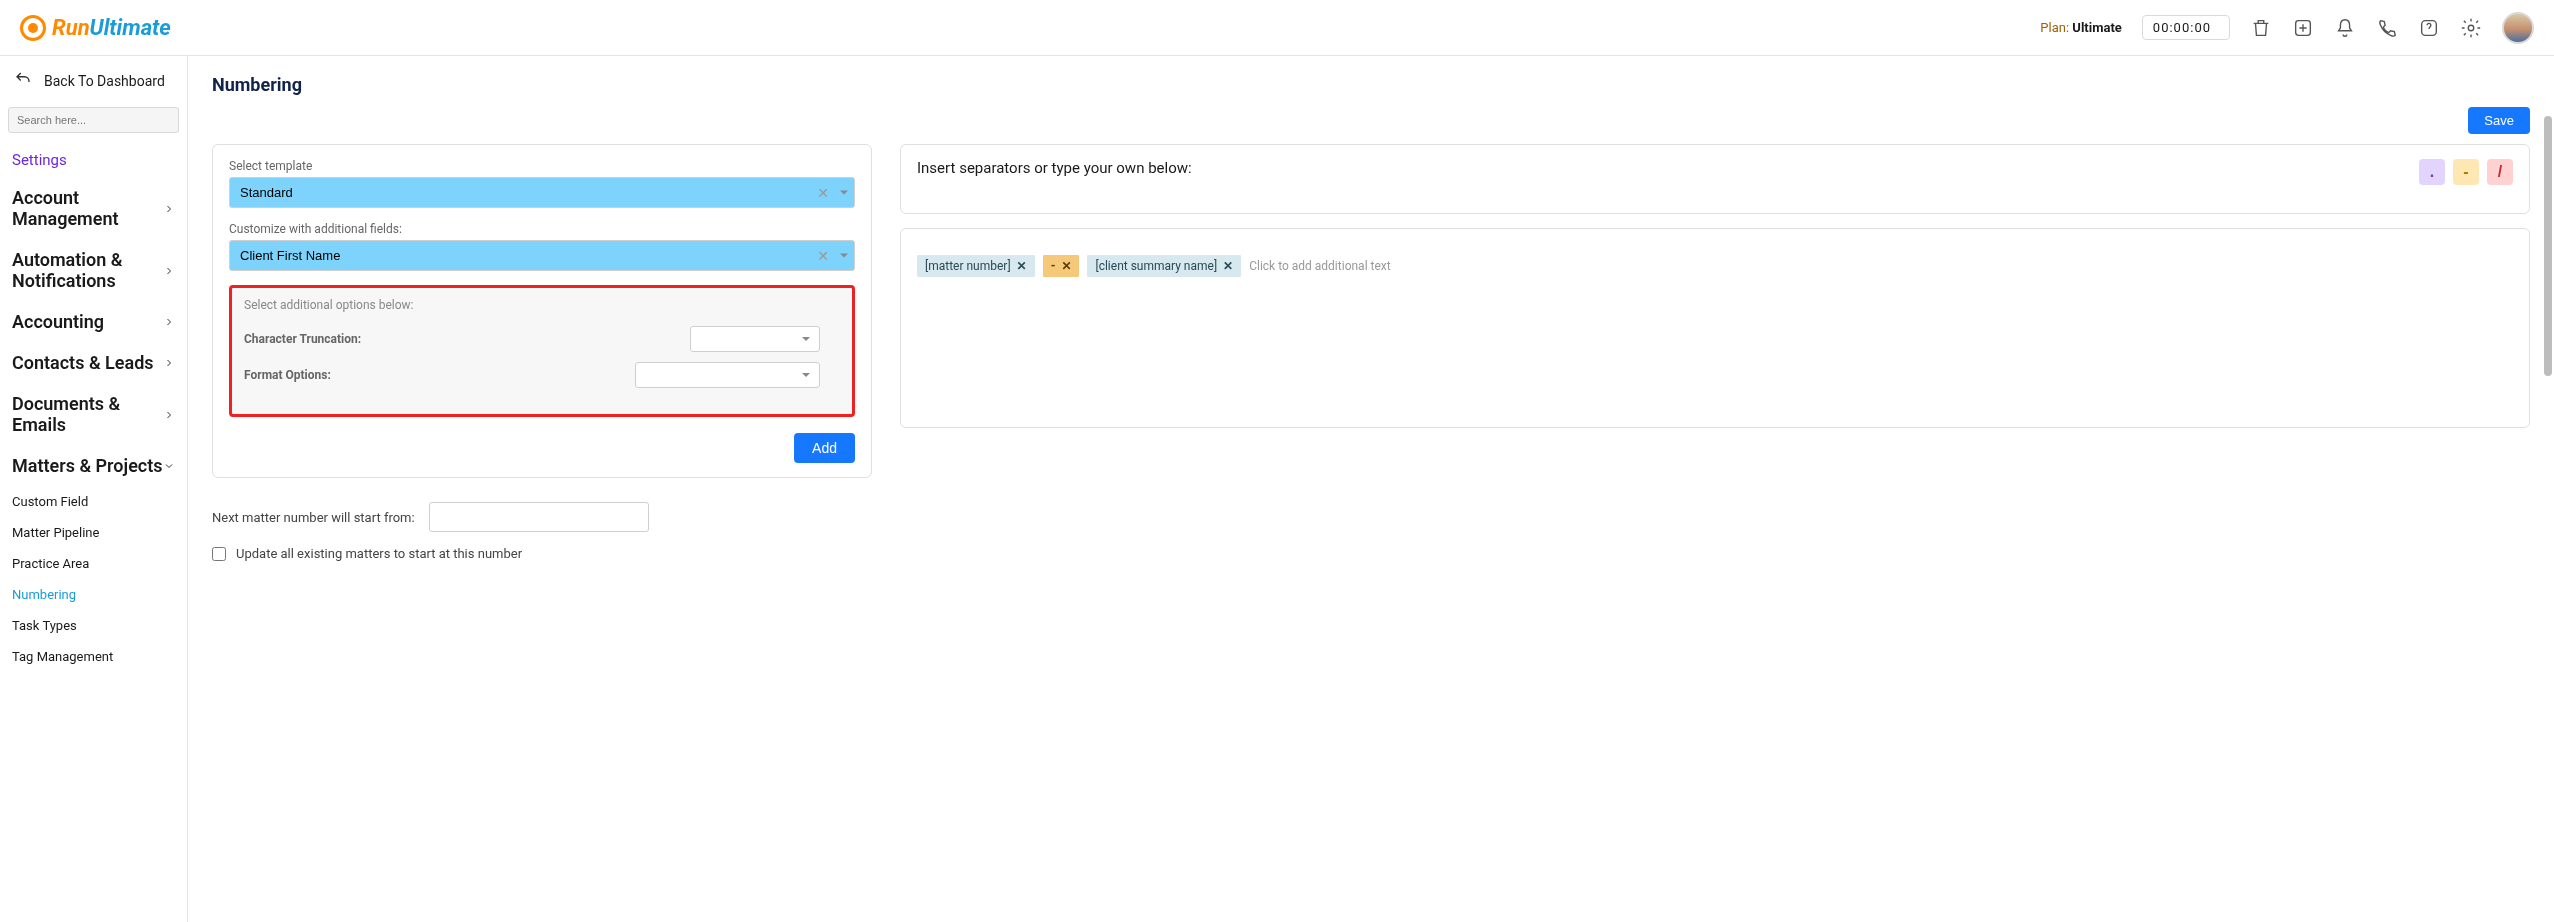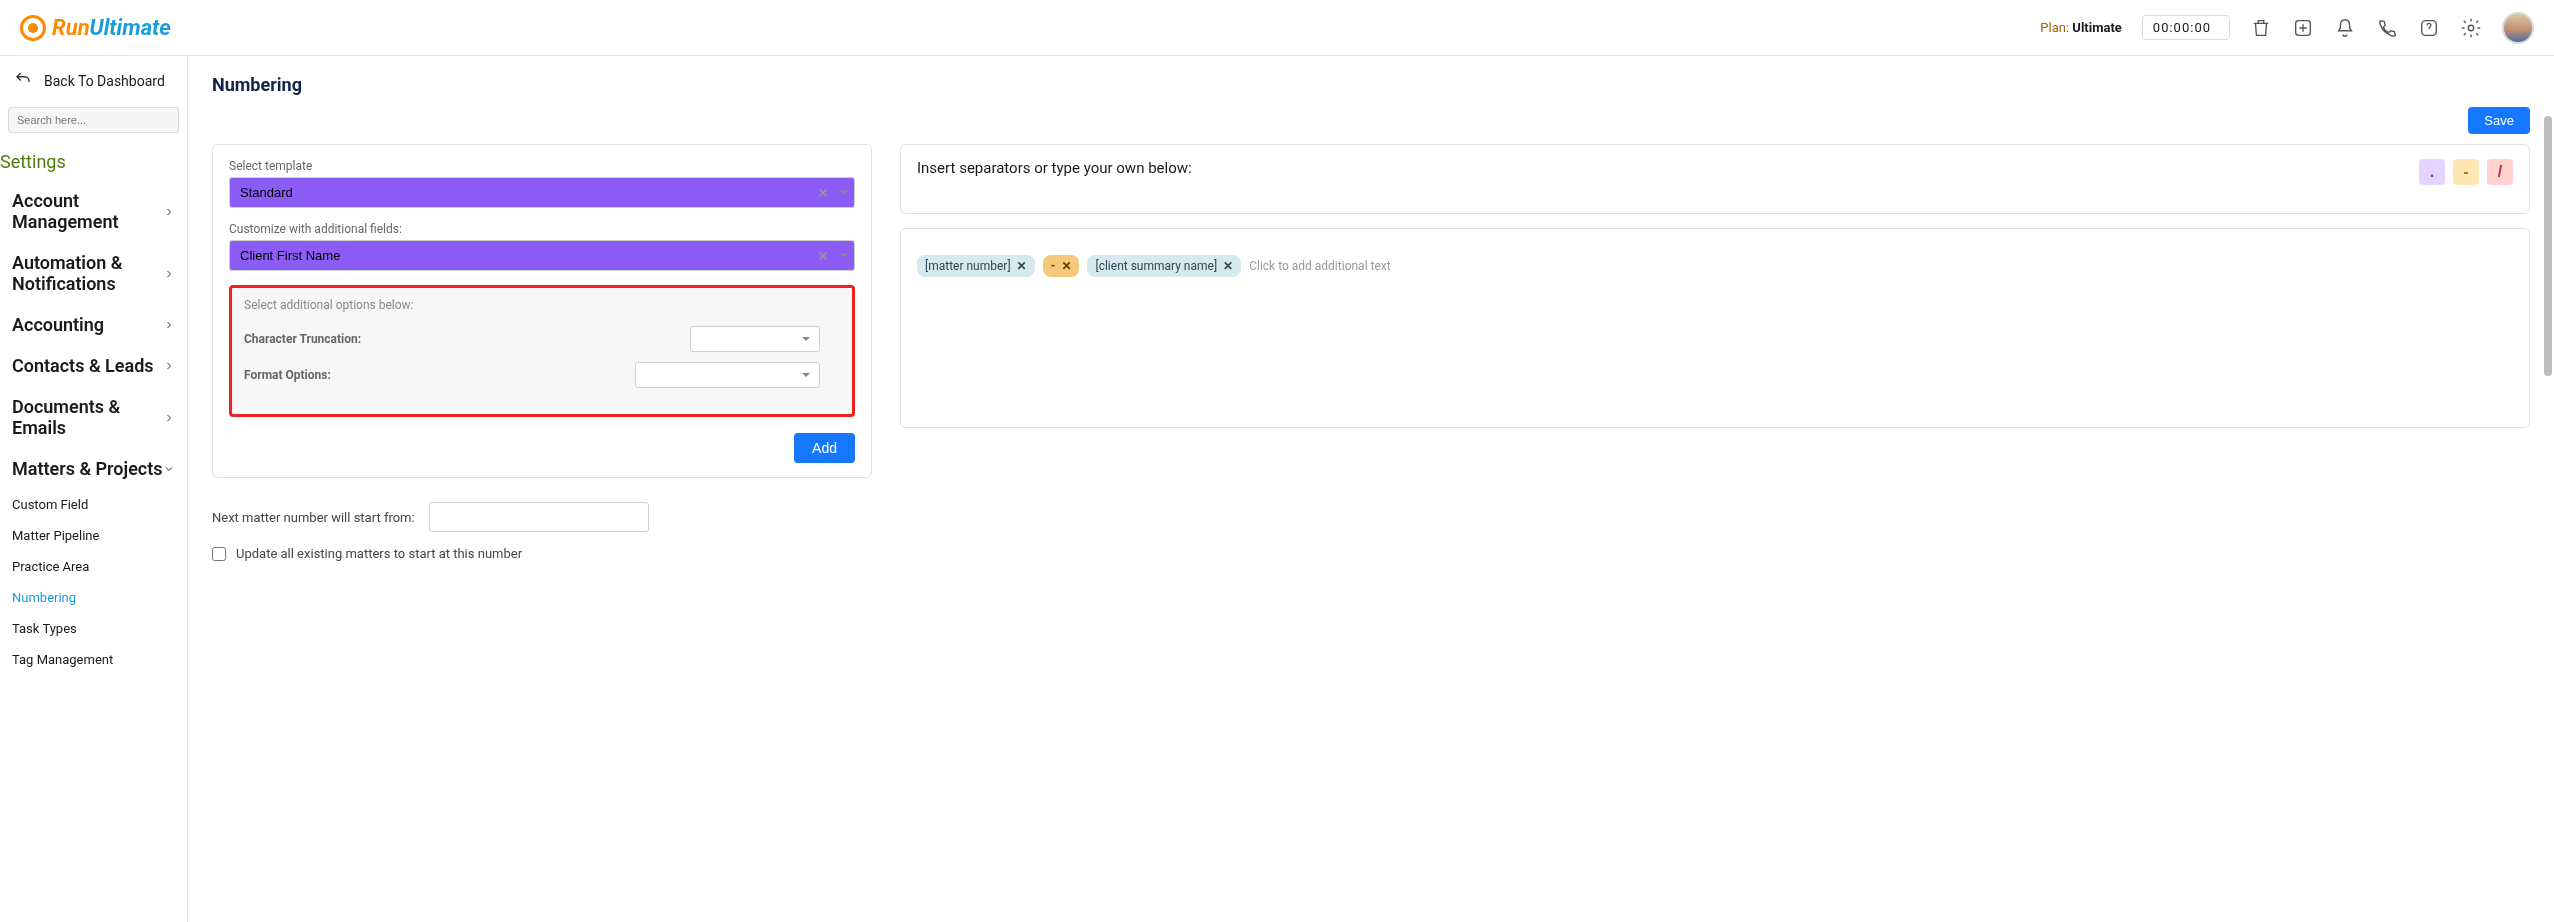--- a/index.html
+++ b/index.html
@@ -23,42 +23,42 @@
 
   
   .layout { display: flex; height: calc(100vh - 56px); }
 
   
   .sidebar { width: 188px; border-right: 1px solid #e5e5e5; background: #fff; display: flex; flex-direction: column; padding-top: 4px; }
   .back-dash { display: flex; align-items: center; gap: 12px; padding: 10px 14px; cursor: pointer; font-size: 14px; }
   .back-dash svg { width: 18px; height: 18px; stroke: #333; fill: none; stroke-width: 1.8; }
   .search-box { margin: 6px 8px 10px; }
   .search-box input { width: 100%; padding: 6px 8px; border: 1px solid #d9d9d9; border-radius: 3px; background: #f5f5f5; font-size: 11px; }
-  .settings-hdr { padding: 8px 0; font-size: 18px; color: #4d7c0f; }
+  .settings-hdr { padding: 8px 12px; font-size: 15px; color: #6d28d9; }
   .nav-group { display: flex; align-items: center; justify-content: space-between; padding: 10px 12px; font-size: 18px; font-weight: 600; color: #1a1a1a; cursor: pointer; }
   .nav-group svg { width: 12px; height: 12px; stroke: #333; fill: none; stroke-width: 2; }
   .subnav { }
   .subnav a { display: block; padding: 8px 12px; font-size: 13px; color: #1a1a1a; text-decoration: none; cursor: pointer; }
   .subnav a.active { color: #1a9cd8; }
 
   
   .main { flex: 1; padding: 18px 24px; overflow: auto; background: #fff; position: relative; }
   .page-title { font-size: 18px; font-weight: 700; color: #12234a; margin-bottom: 12px; }
   .save-row { display: flex; justify-content: flex-end; margin-bottom: 10px; }
   .btn-save { background: #1677ff; color: #fff; border: none; border-radius: 4px; padding: 6px 16px; font-size: 13px; font-weight: 500; cursor: pointer; }
   .btn-add { background: #1677ff; color: #fff; border: none; border-radius: 4px; padding: 7px 18px; font-size: 14px; font-weight: 500; cursor: pointer; }
 
   .two-col { display: flex; gap: 28px; align-items: flex-start; }
   .card { border: 1px solid #e0e0e0; border-radius: 6px; padding: 14px 16px; background: #fff; }
   .left-card { width: 660px; }
   .right-card { flex: 1; }
 
   .field-label { font-size: 12px; color: #666; margin-bottom: 4px; display: block; }
   .select-row { position: relative; margin-bottom: 14px; }
-  .select-row input { width: 100%; padding: 7px 32px 7px 10px; border: 1px solid #cfcfcf; border-radius: 3px; font-size: 13px; background: #8b5cf6; }
+  .select-row input { width: 100%; padding: 7px 32px 7px 10px; border: 1px solid #cfcfcf; border-radius: 3px; font-size: 13px; background: #7dd3fc; }
   .select-ctrl { position: absolute; right: 6px; top: 50%; transform: translateY(-50%); display: flex; align-items: center; gap: 6px; color: #999; }
   .select-ctrl .clear { font-size: 14px; cursor: pointer; padding: 0 4px; line-height: 1; }
   .select-ctrl .caret { cursor: pointer; }
 
   .highlight-box { border: 3px solid #e22; border-radius: 4px; padding: 10px 12px 16px; background: rgba(0,0,0,0.03); margin-bottom: 16px; }
   .highlight-box .hb-title { font-size: 12px; color: #888; margin-bottom: 14px; }
   .opt-row { display: flex; align-items: center; justify-content: space-between; margin-bottom: 10px; gap: 20px; font-weight: bold; }
   .opt-row label { font-size: 12px; color: #666; }
   .opt-row .sel { width: 130px; height: 26px; border: 1px solid #cfcfcf; border-radius: 3px; background: #fff; display: flex; align-items: center; justify-content: flex-end; padding: 0 8px; cursor: pointer; margin-right: 20px; }
   .opt-row .sel.wide { width: 185px; }
@@ -74,21 +74,21 @@
   
   .sep-title { font-size: 15px; color: #1a1a1a; margin-bottom: 6px; }
   .sep-row { display: flex; align-items: flex-start; justify-content: space-between; margin-bottom: 14px; }
   .sep-btns { display: flex; gap: 8px; }
   .sep-btn { width: 26px; height: 26px; border-radius: 4px; border: none; display: flex; align-items: center; justify-content: center; font-size: 16px; font-weight: 700; cursor: pointer; }
   .sep-dot { background: #e3d4ff; color: #6b3fa0; }
   .sep-dash { background: #ffe7b3; color: #b07a00; }
   .sep-slash { background: #ffd1d1; color: #c03030; }
 
   .tags-row { display: flex; flex-wrap: wrap; gap: 8px; align-items: center; margin-top: 12px; }
-  .tag { display: inline-flex; align-items: flex-start; gap: 6px; padding: 4px 8px; border-radius: 8px; font-size: 12px; }
+  .tag { display: inline-flex; align-items: flex-start; gap: 6px; padding: 4px 8px; border-radius: 1px; font-size: 12px; }
   .tag-matter { background: #d7e9ef; color: #2a4a55; }
   .tag-sep { background: #f6c879; color: #5a3d00; font-weight: 700; }
   .tag-summary { background: #d7e9ef; color: #2a4a55; }
   .tag .x { font-weight: 700; cursor: pointer; font-size: 12px; }
   .add-text-hint { font-size: 12px; color: #999; cursor: text; }
 
   .main-scroll { position: absolute; right: 2px; top: 0; bottom: 0; width: 8px; background: transparent; }
   .main-scroll-thumb { position: absolute; right: 0; top: 60px; width: 8px; height: 260px; background: #bdbdbd; border-radius: 4px; }
 
   .caret-down svg, .caret svg { width: 10px; height: 10px; fill: #888; }

